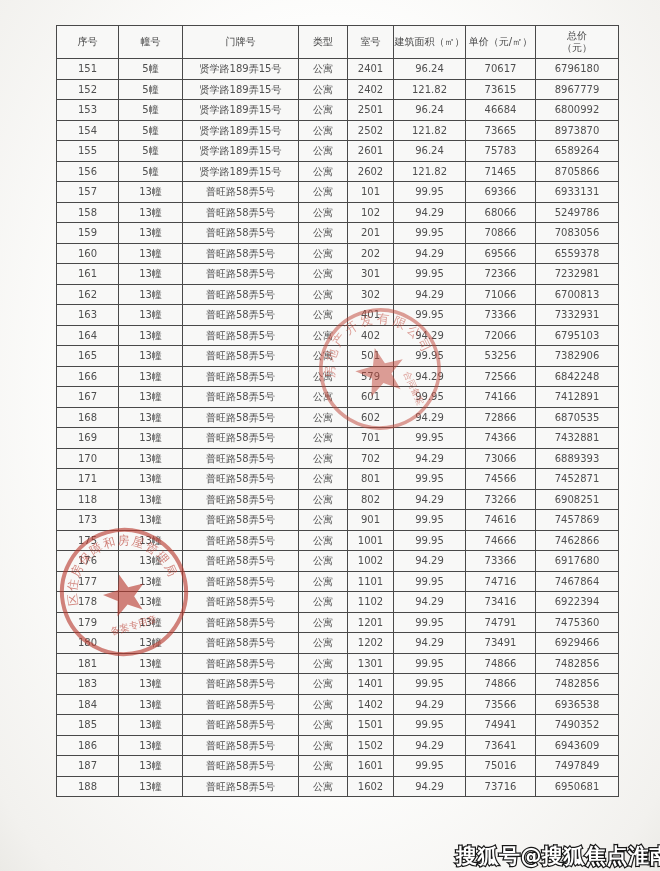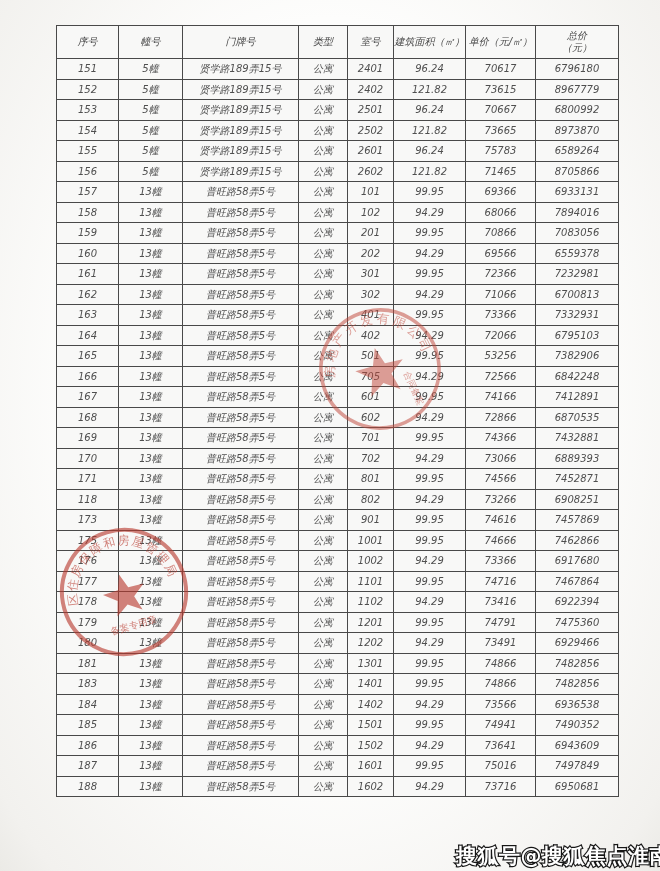--- a/index.html
+++ b/index.html
@@ -25,21 +25,21 @@
     font-weight:normal;
     overflow:hidden;white-space:nowrap;
   }
   .price-table th{
     height:32px;font-size:10px;line-height:1.25;
     white-space:pre-line;color:#454545;
   }
   .price-table td{
     height:19.5px;font-size:10px;line-height:19.5px;
   }
-  .price-table{filter:contrast(.96);font-style:italic;}
+  .price-table{filter:contrast(.96);}
   
   .stamp{
     position:absolute;pointer-events:none;
     filter:blur(.6px);
   }
   .stamp text{font-family:"DejaVu Sans","Liberation Sans",sans-serif;}
   
   .watermark{
     position:absolute;left:456px;top:842px;
     font-size:21px;font-weight:bold;letter-spacing:.5px;
@@ -100,21 +100,21 @@
         <td>73615</td>
         <td>8967779</td>
       </tr>
       <tr>
         <td>153</td>
         <td>5幢</td>
         <td>贤学路189弄15号</td>
         <td>公寓</td>
         <td>2501</td>
         <td>96.24</td>
-        <td>70667</td>
+        <td>46684</td>
         <td>6800992</td>
       </tr>
       <tr>
         <td>154</td>
         <td>5幢</td>
         <td>贤学路189弄15号</td>
         <td>公寓</td>
         <td>2502</td>
         <td>121.82</td>
         <td>73665</td>
@@ -151,21 +151,21 @@
         <td>6933131</td>
       </tr>
       <tr>
         <td>158</td>
         <td>13幢</td>
         <td>普旺路58弄5号</td>
         <td>公寓</td>
         <td>102</td>
         <td>94.29</td>
         <td>68066</td>
-        <td>7894016</td>
+        <td>5249786</td>
       </tr>
       <tr>
         <td>159</td>
         <td>13幢</td>
         <td>普旺路58弄5号</td>
         <td>公寓</td>
         <td>201</td>
         <td>99.95</td>
         <td>70866</td>
         <td>7083056</td>
@@ -228,21 +228,21 @@
         <td>501</td>
         <td>99.95</td>
         <td>53256</td>
         <td>7382906</td>
       </tr>
       <tr>
         <td>166</td>
         <td>13幢</td>
         <td>普旺路58弄5号</td>
         <td>公寓</td>
-        <td>705</td>
+        <td>579</td>
         <td>94.29</td>
         <td>72566</td>
         <td>6842248</td>
       </tr>
       <tr>
         <td>167</td>
         <td>13幢</td>
         <td>普旺路58弄5号</td>
         <td>公寓</td>
         <td>601</td>

